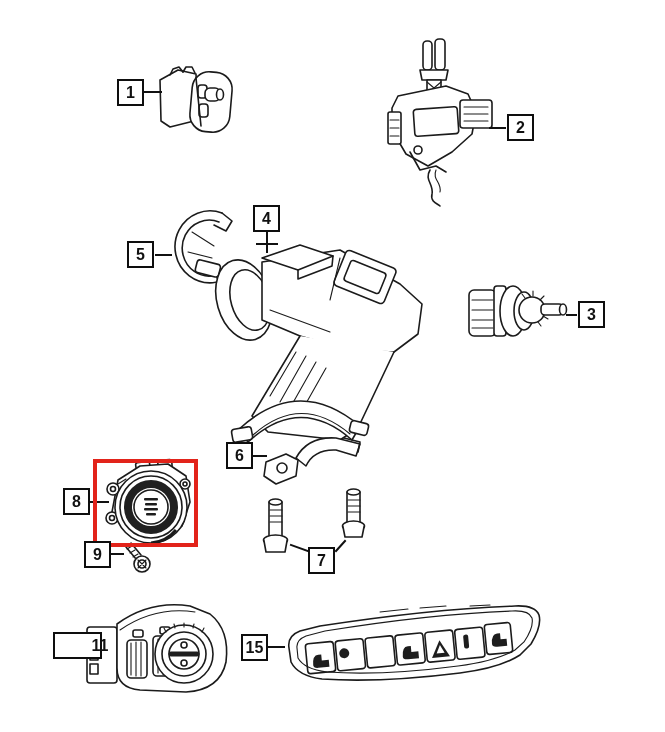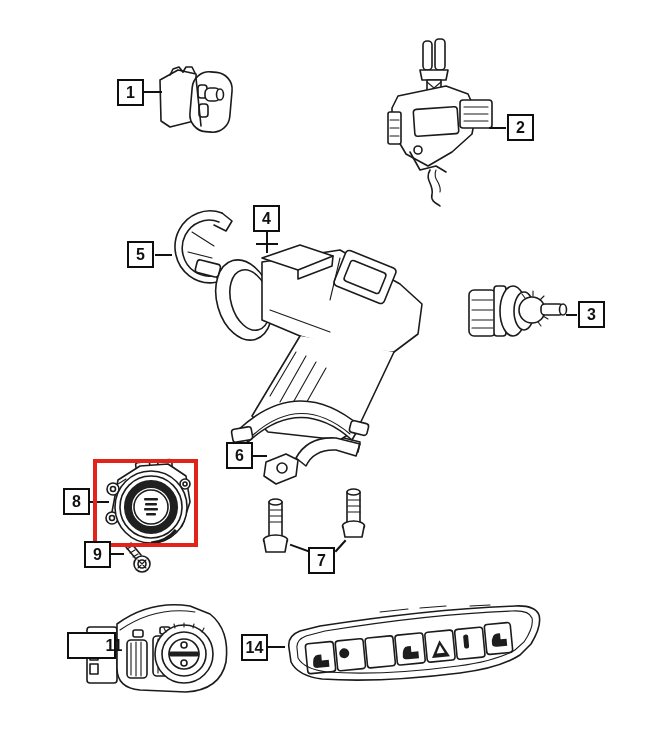--- a/index.html
+++ b/index.html
@@ -207,16 +207,16 @@
 
   <div class="co" style="left:117px;top:79px;">1</div>
   <div class="co" style="left:507px;top:114px;">2</div>
   <div class="co" style="left:578px;top:301px;">3</div>
   <div class="co" style="left:253px;top:205px;">4</div>
   <div class="co" style="left:127px;top:241px;">5</div>
   <div class="co" style="left:226px;top:442px;">6</div>
   <div class="co" style="left:308px;top:547px;">7</div>
   <div class="co" style="left:63px;top:488px;">8</div>
   <div class="co" style="left:84px;top:541px;">9</div>
-  <div class="co" style="left:241px;top:634px;">14</div>
-  <div class="co" style="left:67px;top:632px;padding-left:45px;">11</div>
+  <div class="co" style="left:241px;top:634px;">15</div>
+  <div class="co" style="left:53px;top:632px;padding-left:45px;">11</div>
 
 </div>
 
 </body></html>

